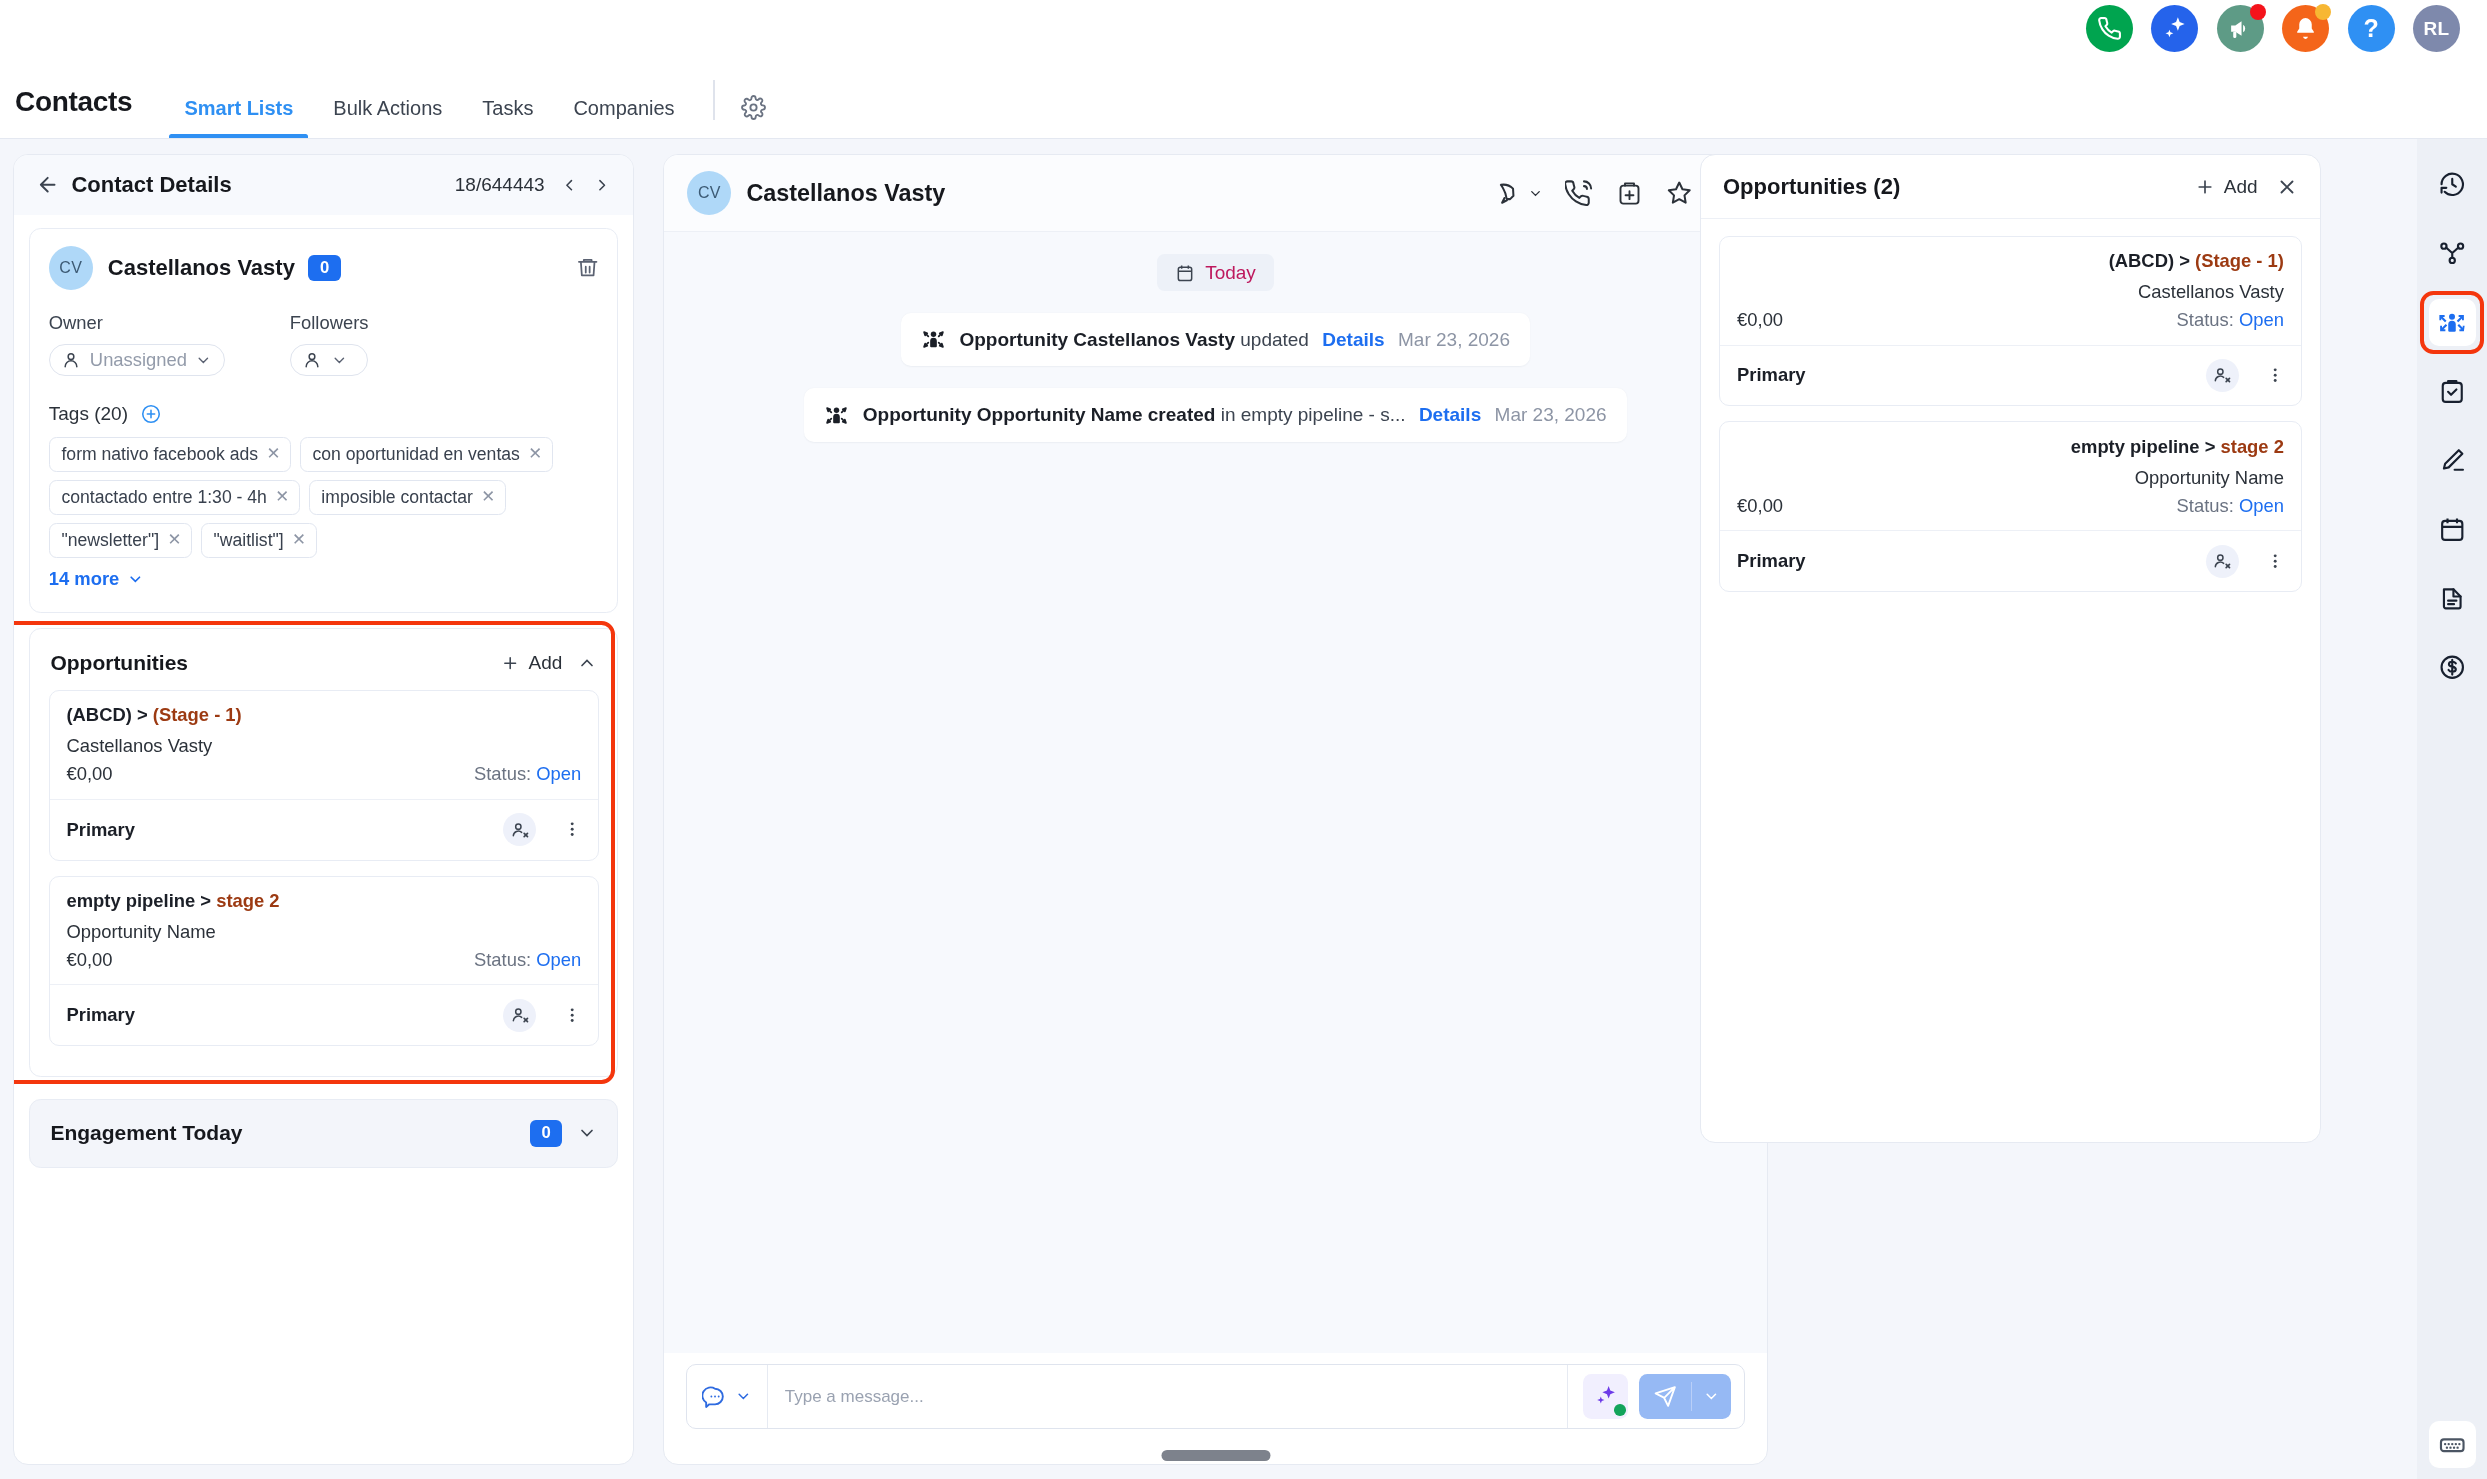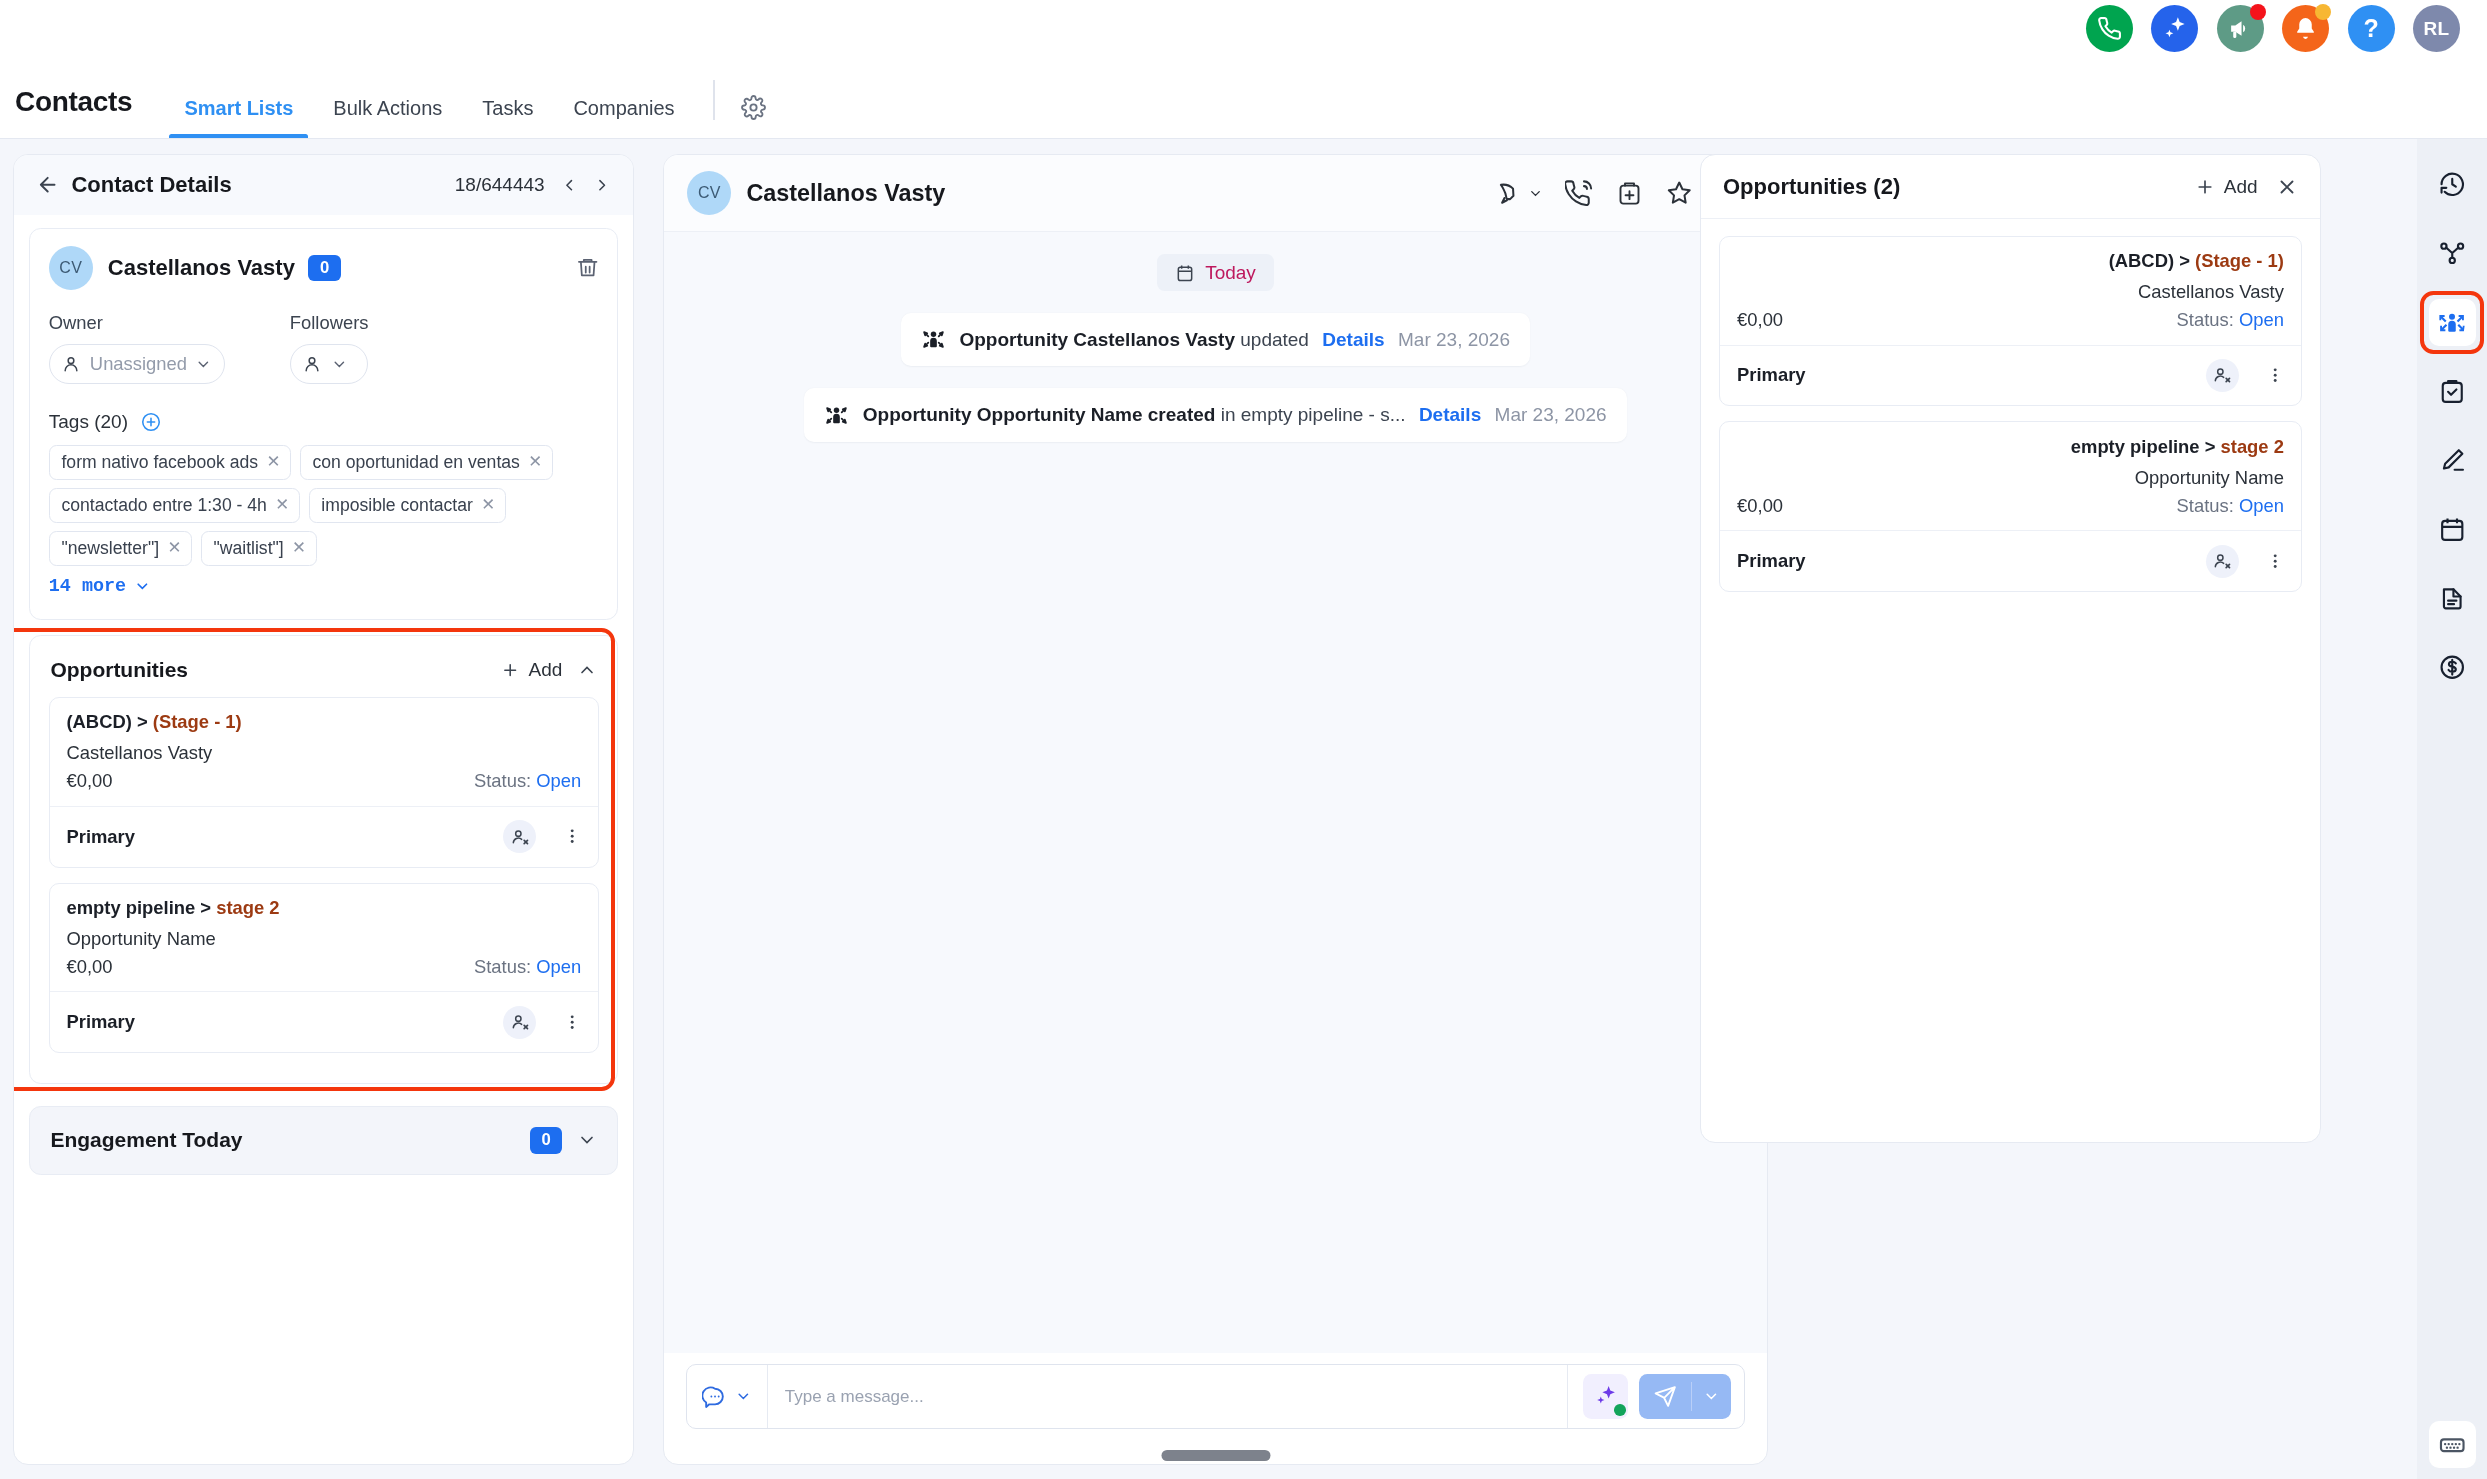--- a/index.html
+++ b/index.html
@@ -89,40 +89,40 @@
   .badge-blue {
     background: #1D6EF0; color: #fff; font-size: 16.7px; font-weight: 600;
     border-radius: 5.9px; padding: 3.3px 11.7px; margin-left: 13.4px; min-width: 32px; text-align: center;
   }
   .trash { margin-left: auto; cursor: pointer; display: flex; }
 
   .of-row { display: flex; margin-top: 22px; }
   .of-col { display: flex; flex-direction: column; }
   .of-label { font-size: 18.4px; color: #3C4450; margin-bottom: 10px; }
   .pill {
-    display: flex; align-items: center; gap: 8.4px; height: 40px;
+    display: flex; align-items: center; gap: 8.4px; height: 32px;
     border: 0.8px solid #DFE4EE; border-radius: 20px; padding: 0 11.7px;
     background: #fff; cursor: pointer;
   }
   .pill-txt { font-size: 18.4px; color: #939BAA; }
   .of-col.followers { margin-left: 65px; }
 
   .tags-head { display: flex; align-items: center; gap: 11.7px; margin-top: 27px; }
   .tags-title { font-size: 19px; color: #2B3139; }
   .tag-add { cursor: pointer; display: flex; }
   .tag-wrap { display: flex; flex-wrap: wrap; gap: 8.4px; margin-top: 11.7px; }
   .tag {
     display: inline-flex; align-items: center; gap: 8.4px;
     border: 0.8px solid #E1E6F0; border-radius: 7.5px; background: #fff;
     padding: 5.9px 10px 5.9px 11.7px; font-size: 17.6px; color: #39414E; cursor: default;
   }
   .tag .x { color: #8D95A5; font-size: 16.7px; cursor: pointer; line-height: 1; }
   .more-link {
     margin-top: 10px; font-size: 18.4px; color: #1D6EF0; font-weight: 600;
-    display: flex; align-items: center; gap: 7.5px; cursor: pointer; font-family: Liberation Mono, monospace;
+    display: flex; align-items: center; gap: 7.5px; cursor: pointer;
   }
 
   
   .lp-tabs { display: flex; margin: 20px 15px 0 15px; border: 0.8px solid #E3E8F1; border-radius: 8.4px; overflow: hidden; }
   .lp-tab {
     flex: 1; text-align: center; font-size: 19px; color: #2B3139;
     padding: 13.4px 0; background: #FFFFFF; cursor: pointer; border-right: 0.8px solid #E3E8F1;
   }
   .lp-tab:last-child { border-right: none; }
   .lp-tab.active { background: #E9EDF5; font-weight: 600; }

